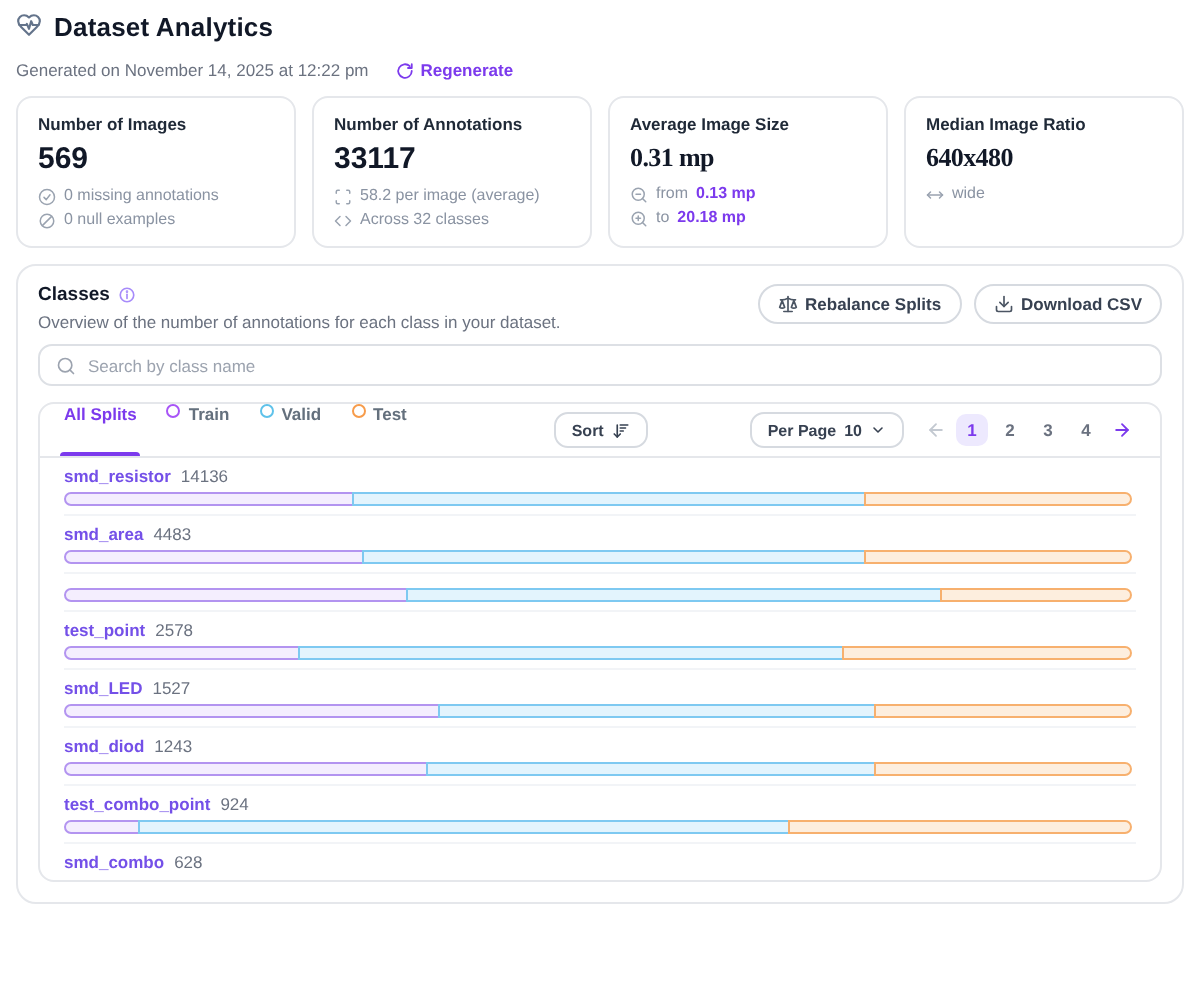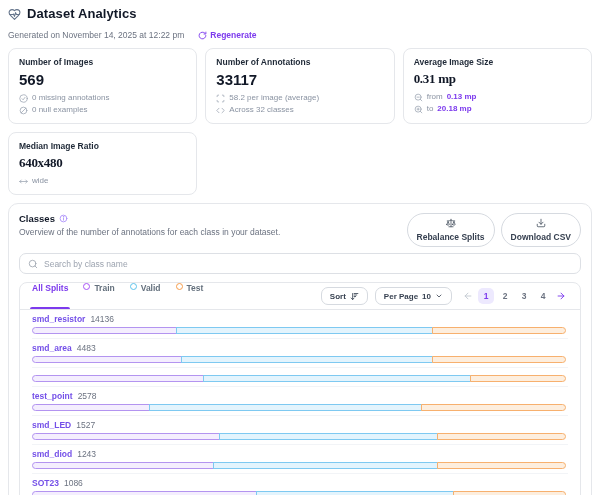--- a/index.html
+++ b/index.html
@@ -6,50 +6,50 @@
   html,body { width:600px; height:495px; overflow:hidden; }
   body {
     font-family:"Liberation Sans", sans-serif;
     background:#ffffff; color:#1f2937;
     -webkit-font-smoothing:antialiased;
   }
   svg { display:block; }
   .page { padding:6px 8px 8px 8px; }
 
   
-  .hdr { display:flex; align-items:flex-end; gap:6px; margin-bottom:9px; }
+  .hdr { display:flex; align-items:flex-start; gap:6px; margin-bottom:9px; }
   .hdr .ttl { font-size:13px; font-weight:700; color:#111827; letter-spacing:.1px; }
   .hdr .hicon { color:#64748b; }
 
   .meta { display:flex; align-items:center; gap:14px; margin-bottom:8px; }
   .meta .gen { font-size:8.5px; color:#6b7280; }
   .regen { display:inline-flex; align-items:center; gap:3px; background:none; border:none;
            color:#7c3aed; font-size:8.5px; font-weight:700; cursor:pointer;
            font-family:"Liberation Sans", sans-serif; }
 
   
-  .stats { display:grid; grid-template-columns:repeat(3,1fr); gap:8px; margin-bottom:8px; }
+  .stats { display:grid; grid-template-columns:repeat(4,1fr); gap:8px; margin-bottom:8px; }
   .card { border:1px solid #e5e7eb; border-radius:8px; padding:8px 10px 7px; background:#fff; }
   .card .lbl { font-size:8.5px; font-weight:700; color:#1f2937; margin-bottom:4px; }
   .card .val { font-size:15px; font-weight:700; color:#111827; margin-bottom:4px; }
   .card .val.mono { font-family:Liberation Serif, serif; font-size:13px; letter-spacing:-.3px; }
   .dline { display:flex; align-items:center; gap:4px; font-size:8px; color:#8a93a2; line-height:12px; }
   .dline .hl { color:#7c3aed; font-weight:700; }
   .dicon { color:#9aa3b0; flex:0 0 auto; }
 
   
   .classes { border:1px solid #e5e7eb; border-radius:10px; padding:9px 10px 10px; background:#fff; }
   .chead { display:flex; justify-content:space-between; align-items:flex-start; margin-bottom:6px; }
   .cttl { display:flex; align-items:center; gap:4px; font-size:9.5px; font-weight:700; color:#111827; }
   .cttl .iicon { color:#a78bfa; }
   .cdesc { font-size:8.5px; color:#6b7280; margin-top:3px; }
   .actions { display:flex; gap:6px; }
   .pillbtn { display:inline-flex; align-items:center; gap:4px; border:1px solid #d6dae0;
              background:#fff; border-radius:999px; padding:4px 9px; font-size:8.5px; font-weight:700;
-             color:#374151; cursor:pointer; font-family:"Liberation Sans", sans-serif;flex-direction:column; }
+             color:#374151; cursor:pointer; font-family:"Liberation Sans", sans-serif; }
   .pillbtn svg { color:#4b5563; }
 
   .search { display:flex; align-items:center; gap:6px; border:1px solid #dde0e5; border-radius:7px;
             height:21px; padding:0 8px; margin-bottom:8px; background:#fff; }
   .search svg { color:#9ca3af; }
   .search input { border:none; outline:none; flex:1; font-size:8.5px; color:#374151;
                   font-family:"Liberation Sans", sans-serif; background:transparent; }
   .search input::placeholder { color:#9ca3af; }
 
   
@@ -60,21 +60,21 @@
   .tab { display:flex; gap:4px; font-size:8.5px; font-weight:600;
          color:#64707d; cursor:pointer; position:relative; }
   .tab.active { color:#7c3aed; font-weight:700; }
   .tab.active::after { content:""; position:absolute; left:-2px; right:-2px; bottom:0;
                        height:2px; background:#7c3aed; border-radius:2px 2px 0 0; }
   .ring { width:7px; height:7px; border-radius:50%; border:1.5px solid; }
 
   .controls { display:flex; align-items:center; gap:7px; }
   .ctlbtn { display:inline-flex; align-items:center; gap:4px; border:1px solid #d6dae0;
             background:#fff; border-radius:7px; height:18px; padding:4px 8px; font-size:8px;
-            font-weight:700; color:#374151; cursor:pointer; font-family:"Liberation Sans", sans-serif; }
+            font-weight:700; color:#374151; cursor:pointer; font-family:"Liberation Sans", sans-serif;margin-left:44px; }
   .pager { display:flex; align-items:center; gap:3px; margin-left:2px; }
   .parrow { background:none; border:none; cursor:pointer; display:flex; align-items:center; padding:2px; }
   .parrow.prev { color:#c3c9d1; }
   .parrow.next { color:#7c3aed; }
   .pnum { min-width:16px; height:16px; display:inline-flex; align-items:center; justify-content:center;
           font-size:8.5px; color:#6b7280; border-radius:5px; cursor:pointer; background:none; border:none;
           font-family:"Liberation Sans", sans-serif; font-weight:600; }
   .pnum.active { background:#ede9fe; color:#7c3aed; font-weight:700; }
 
   
@@ -388,31 +388,20 @@
       <span class="class-name">smd_diod</span>
       <span class="class-count">1243</span>
     </div>
     <div class="split-bar">
       <span class="seg train" style="width: 34%;"></span>
       <span class="seg valid" style="width: 42%;"></span>
       <span class="seg test" style="width: 24%;"></span>
     </div>
   </div>
 
-  <div class="class-row">
-    <div class="crhead">
-      <span class="class-name">SOT23</span>
-      <span class="class-count">1086</span>
-    </div>
-    <div class="split-bar">
-      <span class="seg train" style="width: 42%;"></span>
-      <span class="seg valid" style="width: 37%;"></span>
-      <span class="seg test" style="width: 21%;"></span>
-    </div>
-  </div>
 
   <div class="class-row">
     <div class="crhead">
       <span class="class-name">test_combo_point</span>
       <span class="class-count">924</span>
     </div>
     <div class="split-bar">
       <span class="seg train" style="width: 7%;"></span>
       <span class="seg valid" style="width: 61%;"></span>
       <span class="seg test" style="width: 32%;"></span>

